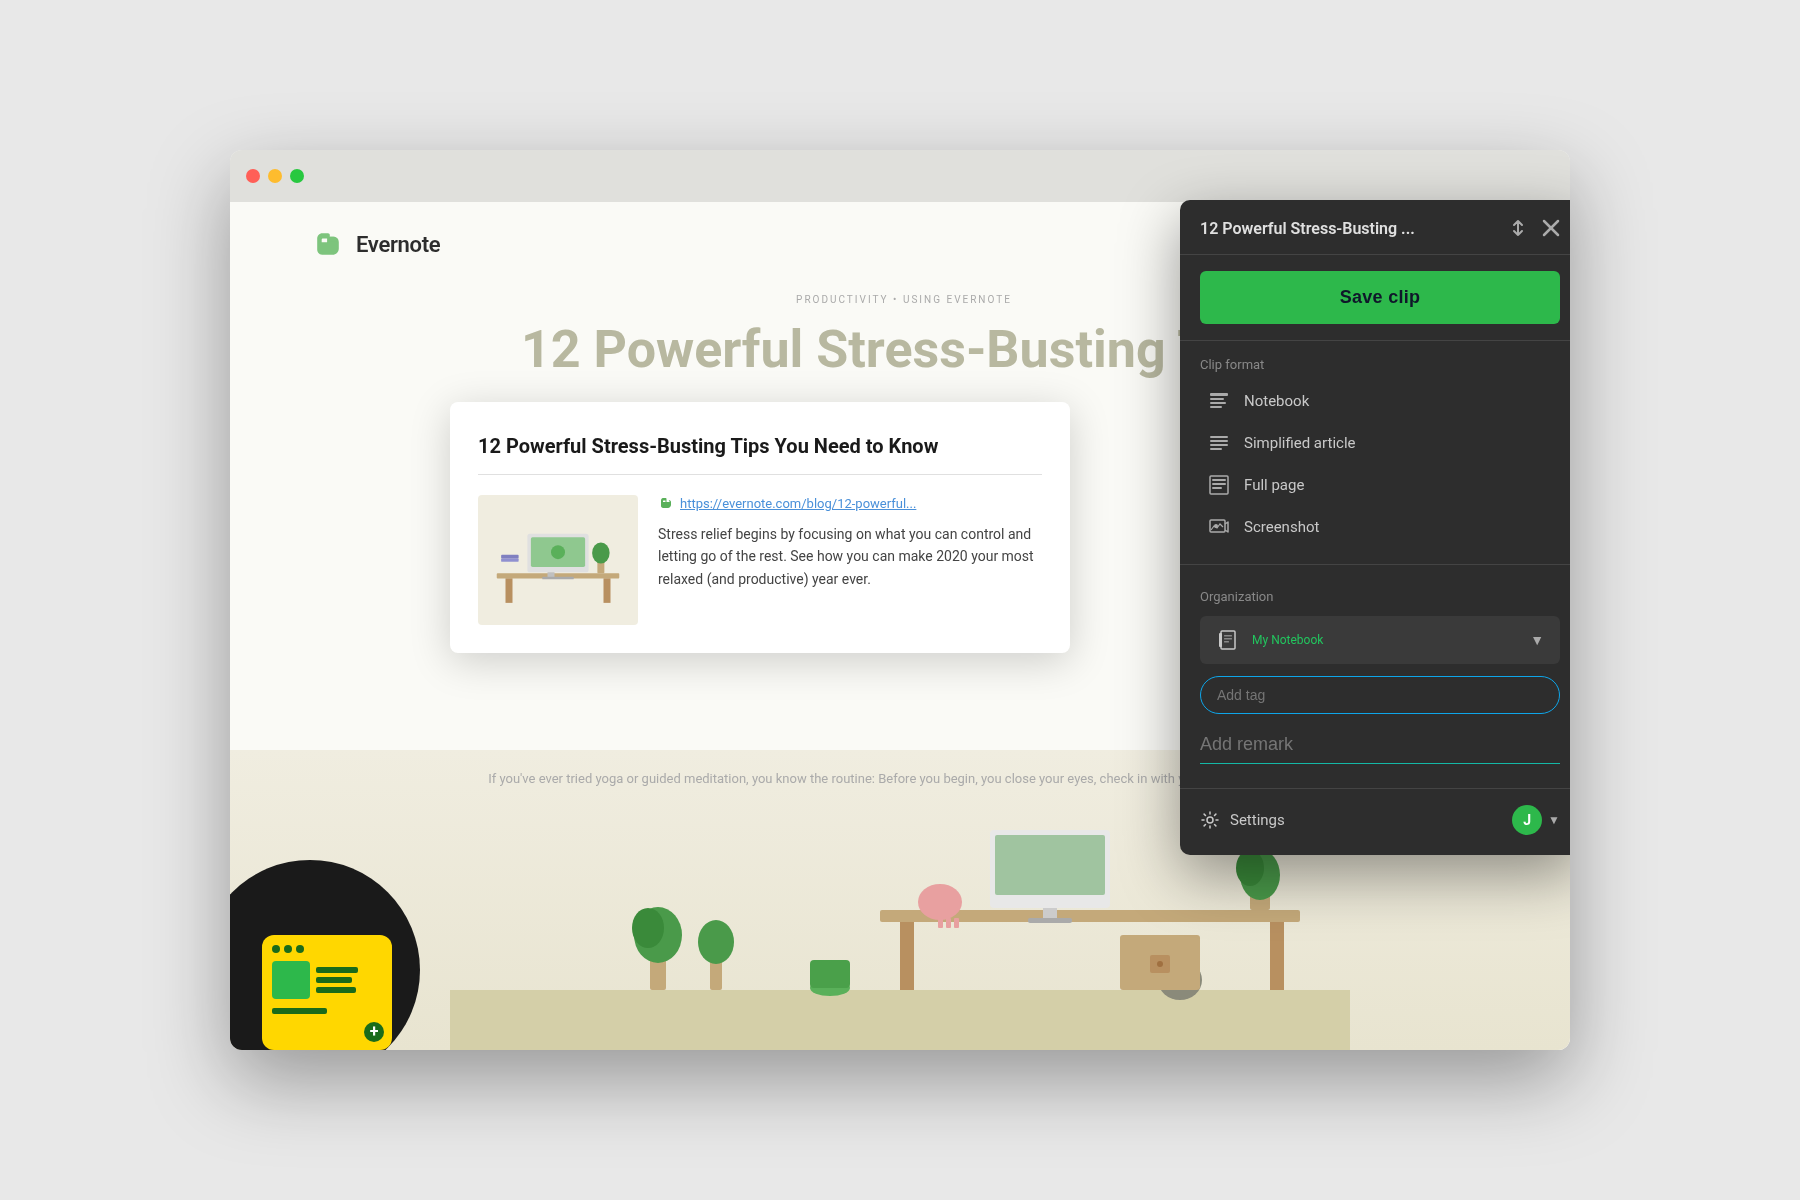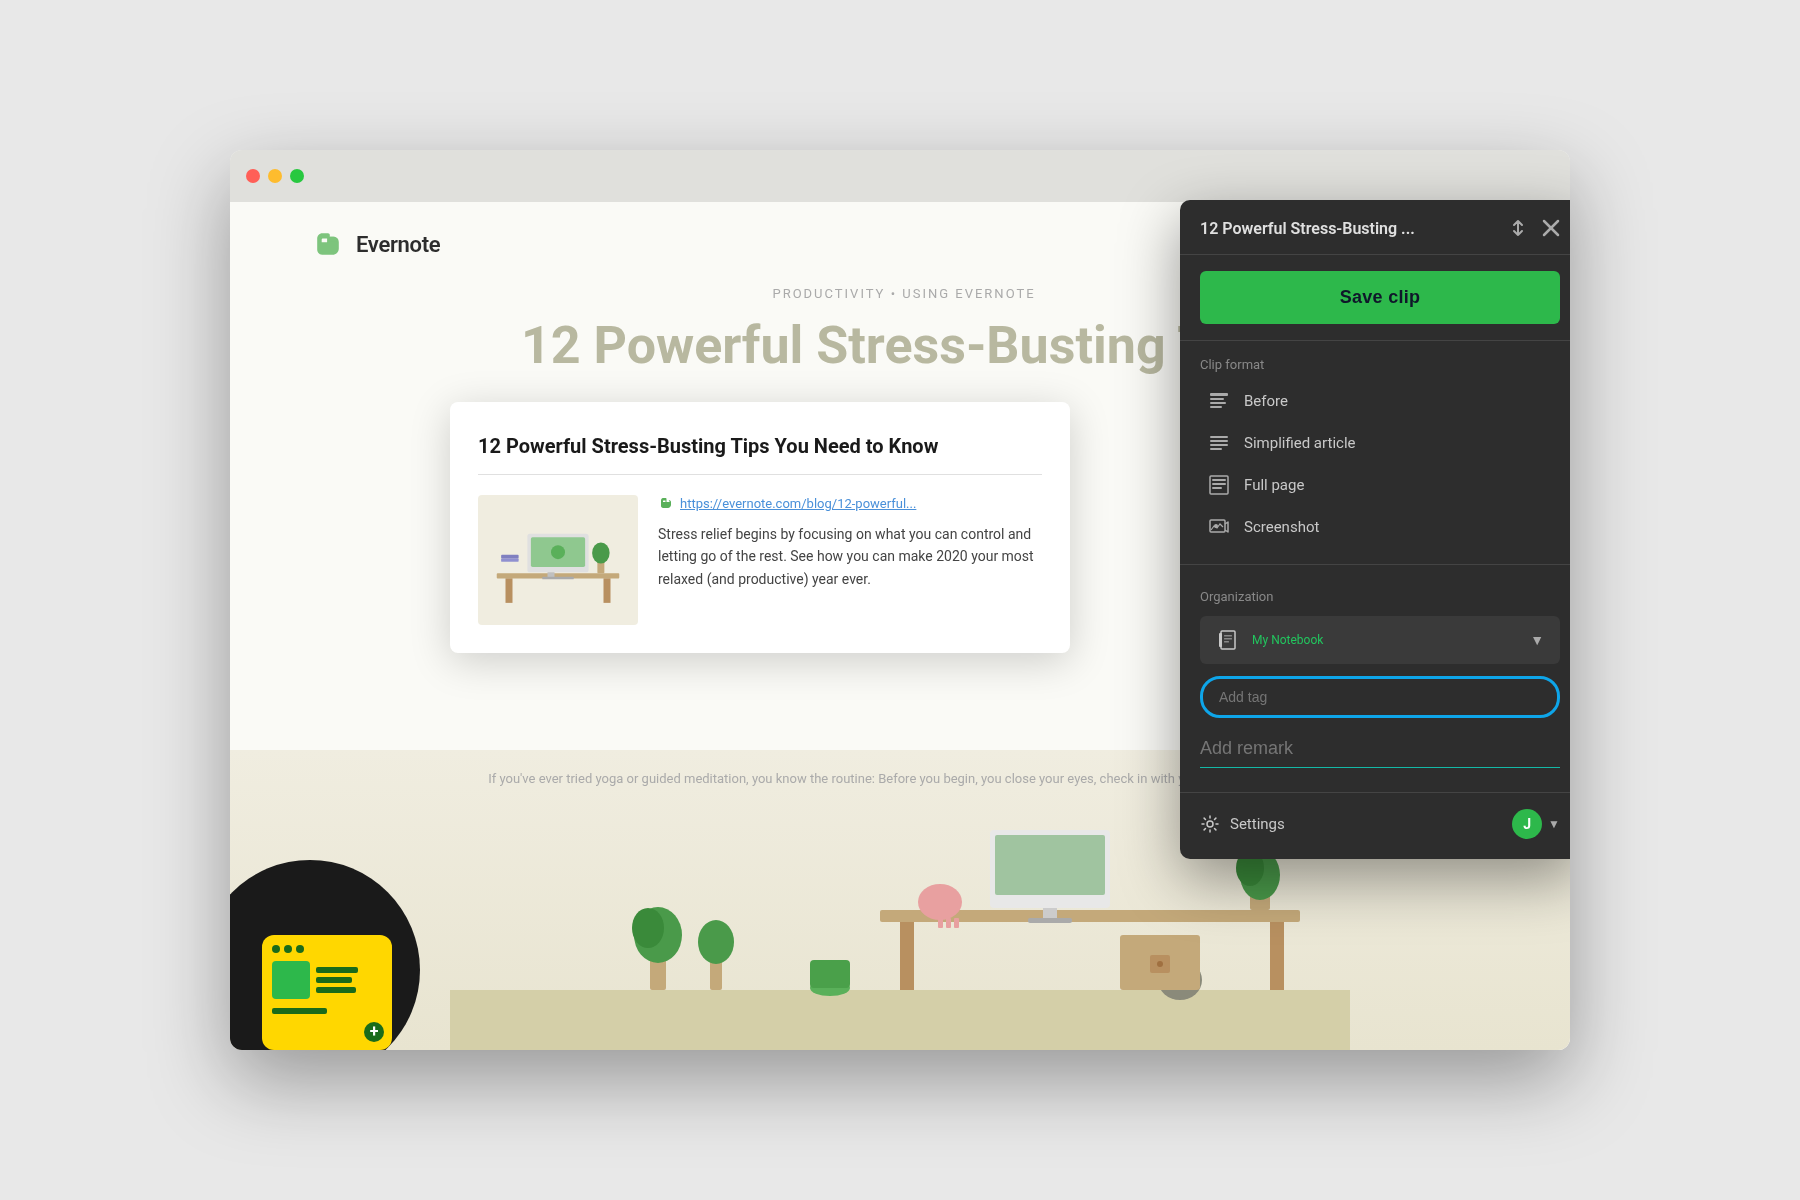--- a/index.html
+++ b/index.html
@@ -77,24 +77,25 @@
 
     .back-link {
       font-size: 12px;
       color: #888;
       letter-spacing: 1px;
       text-transform: uppercase;
     }
 
     .article-breadcrumb {
       text-align: center;
-      font-size: 13px;
+      font-size: 10px;
       color: #aaa;
       letter-spacing: 2px;
       text-transform: uppercase;
+      margin-top: 8px;
       padding-left: 8px;
     }
 
     .article-title {
       text-align: center;
       font-size: 52px;
       font-weight: 700;
       color: #b8b8a0;
       margin-top: 16px;
       padding: 0 80px;
@@ -436,21 +437,21 @@
     }
 
     .dropdown-arrow {
       color: #aaa;
       font-size: 14px;
     }
 
     .tag-input {
       margin: 0 20px 12px;
       background: transparent;
-      border: 3px solid #0ea5e9;
+      border: 1px solid #0ea5e9;
       border-radius: 20px;
       padding: 10px 16px;
       color: #888;
       font-size: 14px;
       width: calc(100% - 40px);
     }
 
     .remark-input {
       margin: 0 20px 16px;
       background: transparent;
@@ -684,21 +685,21 @@
 
       <div class="format-option">
         <div class="format-icon">
           <svg width="22" height="22" viewBox="0 0 22 22">
             <rect x="2" y="3" width="18" height="3" fill="#aaa" rx="1"></rect>
             <rect x="2" y="8" width="14" height="2" fill="#aaa" rx="1"></rect>
             <rect x="2" y="12" width="16" height="2" fill="#aaa" rx="1"></rect>
             <rect x="2" y="16" width="12" height="2" fill="#aaa" rx="1"></rect>
           </svg>
         </div>
-        <span>Before</span>
+        <span>Notebook</span>
       </div>
 
       <div class="format-option">
         <div class="format-icon">
           <svg width="22" height="22" viewBox="0 0 22 22">
             <rect x="2" y="4" width="18" height="2" fill="#aaa" rx="1"></rect>
             <rect x="2" y="8" width="18" height="2" fill="#aaa" rx="1"></rect>
             <rect x="2" y="12" width="18" height="2" fill="#aaa" rx="1"></rect>
             <rect x="2" y="16" width="12" height="2" fill="#aaa" rx="1"></rect>
           </svg>

